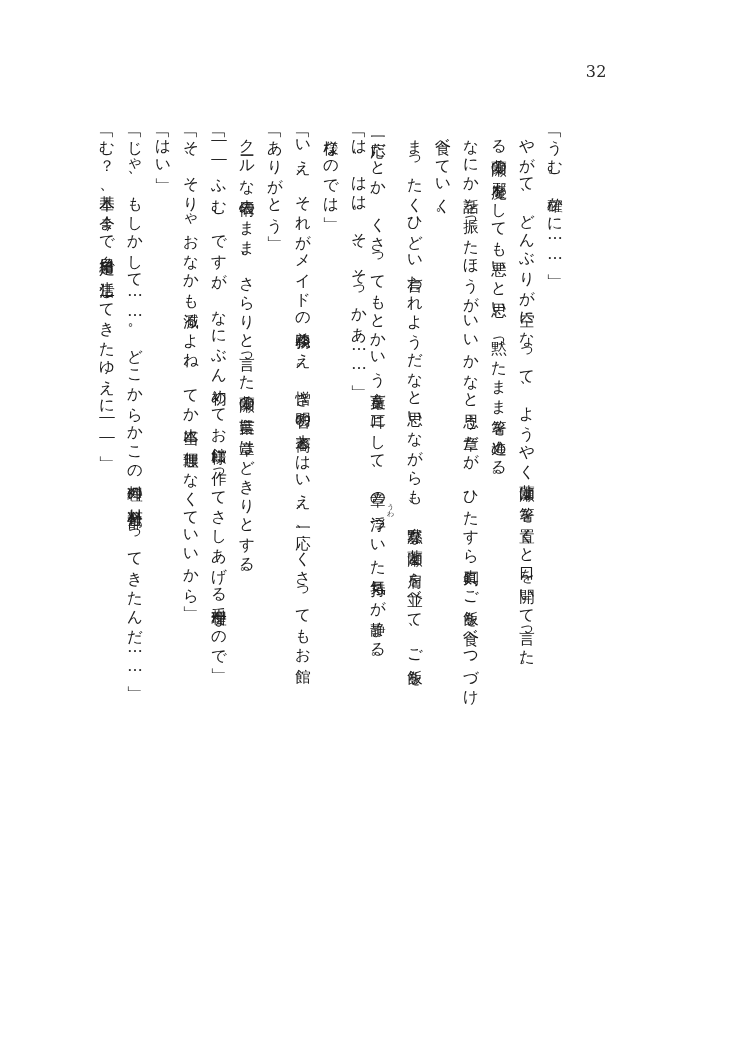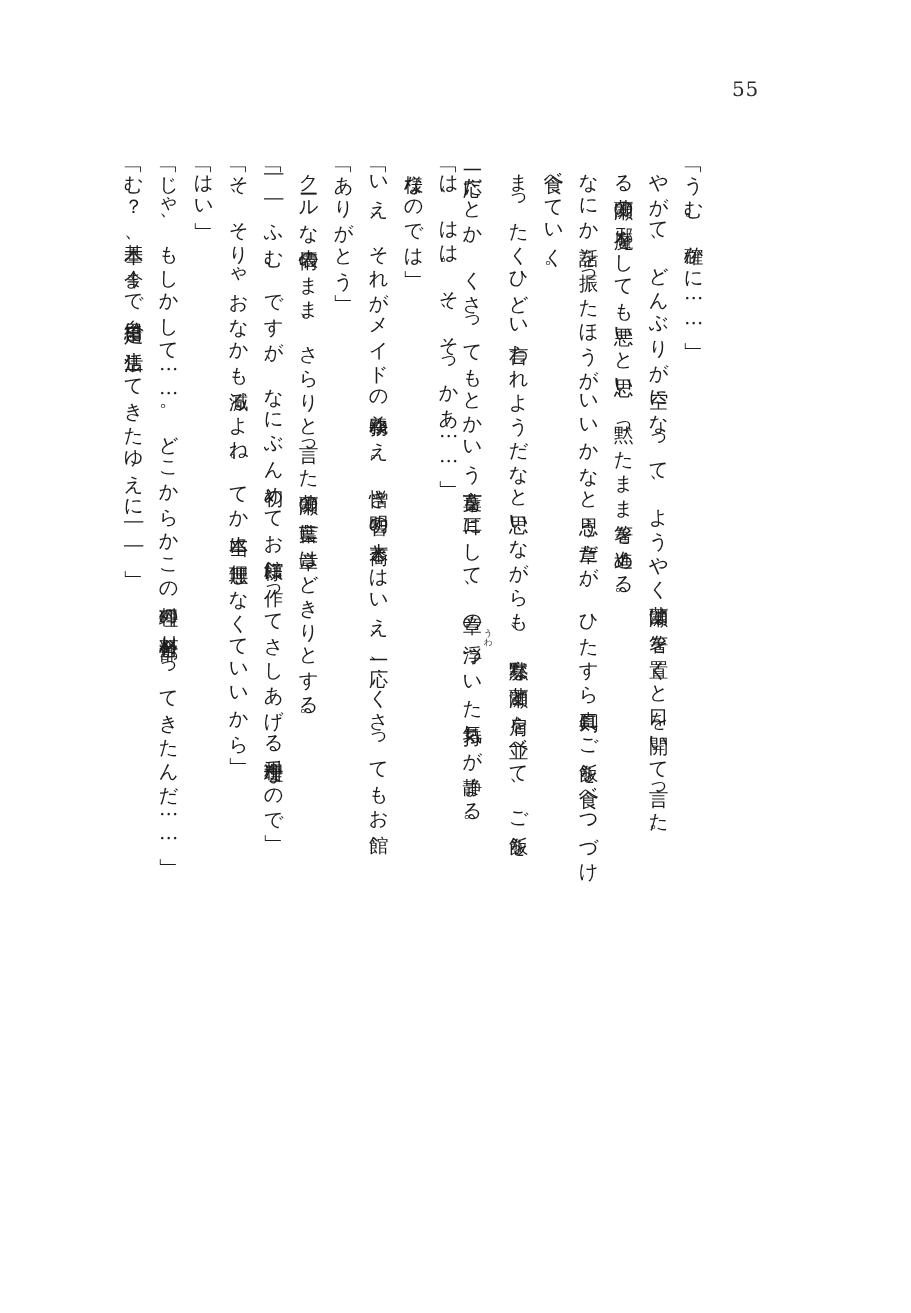--- a/index.html
+++ b/index.html
@@ -61,21 +61,21 @@
   }
   rt {
     font-size: 7px;
     letter-spacing: 0px;
     color: #333;
   }
 </style>
 </head>
 <body>
 
-<div class="page-number">55</div>
+<div class="page-number">32</div>
 
 <div class="text-body">
   <div class="col">「む？　基本、今まで自給自足で生活してきたゆえに――」</div>
   <div class="col">「じゃ、もしかして……。どこからかこの料理の材料全部とってきたんだ……」</div>
   <div class="col">「はい」</div>
   <div class="col">「そ、そりゃおなかも減るよね。てか本当に無理しなくていいから」</div>
   <div class="col">「――ふむ、ですが、なにぶん初めてお館様に作ってさしあげる手料理なので」</div>
   <div class="col">クールな表情のまま、さらりと言った蘭瀬の言葉に章はどきりとする。</div>
   <div class="col">「ありがとう」</div>
   <div class="col">「いえ、それがメイドの義務ゆえ。憎き明智の末裔とはいえ、一応、くさってもお館</div>

